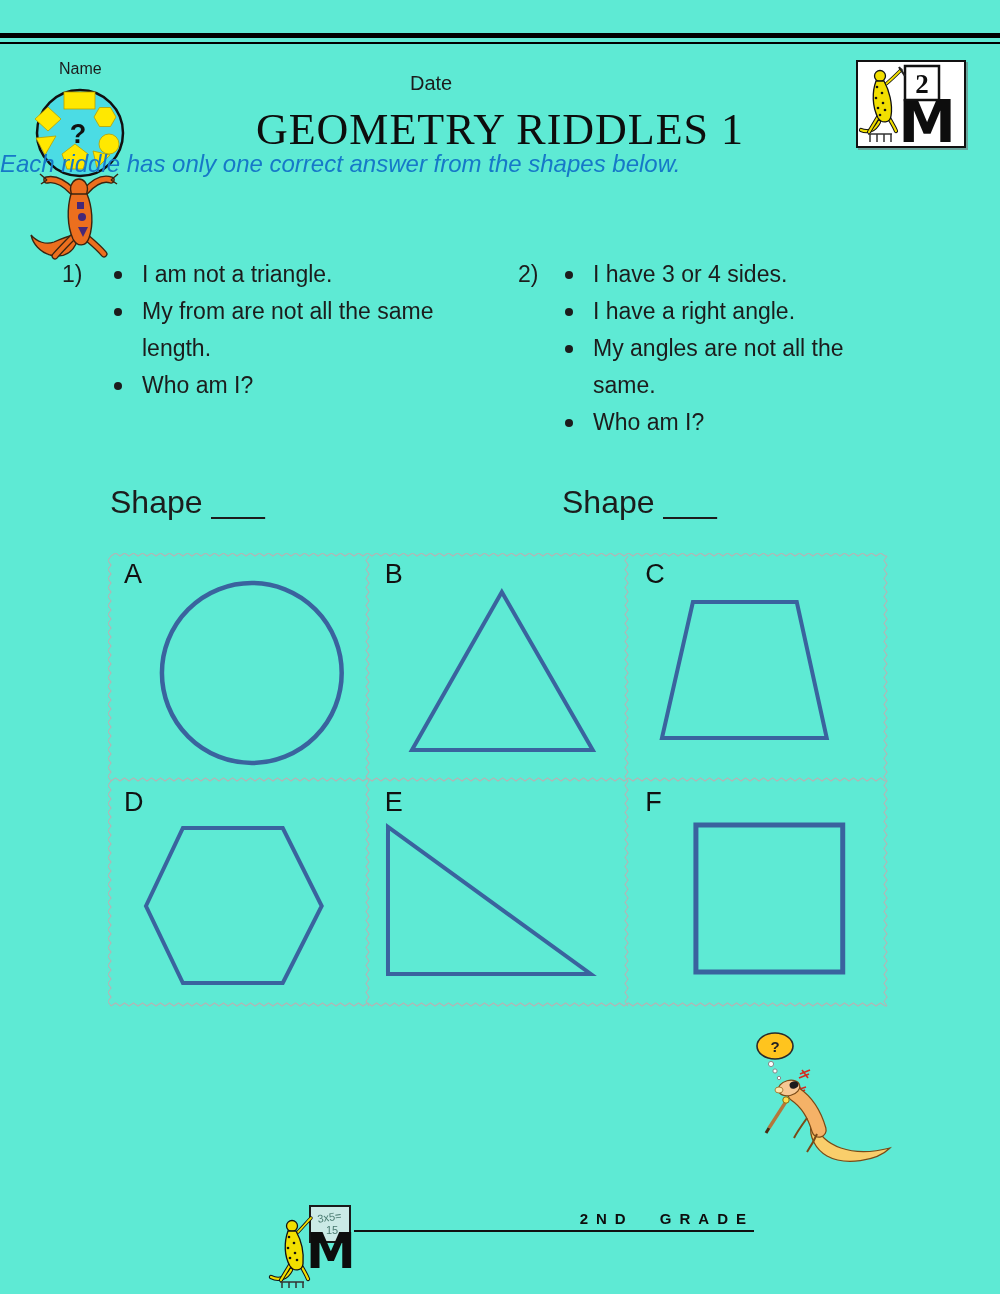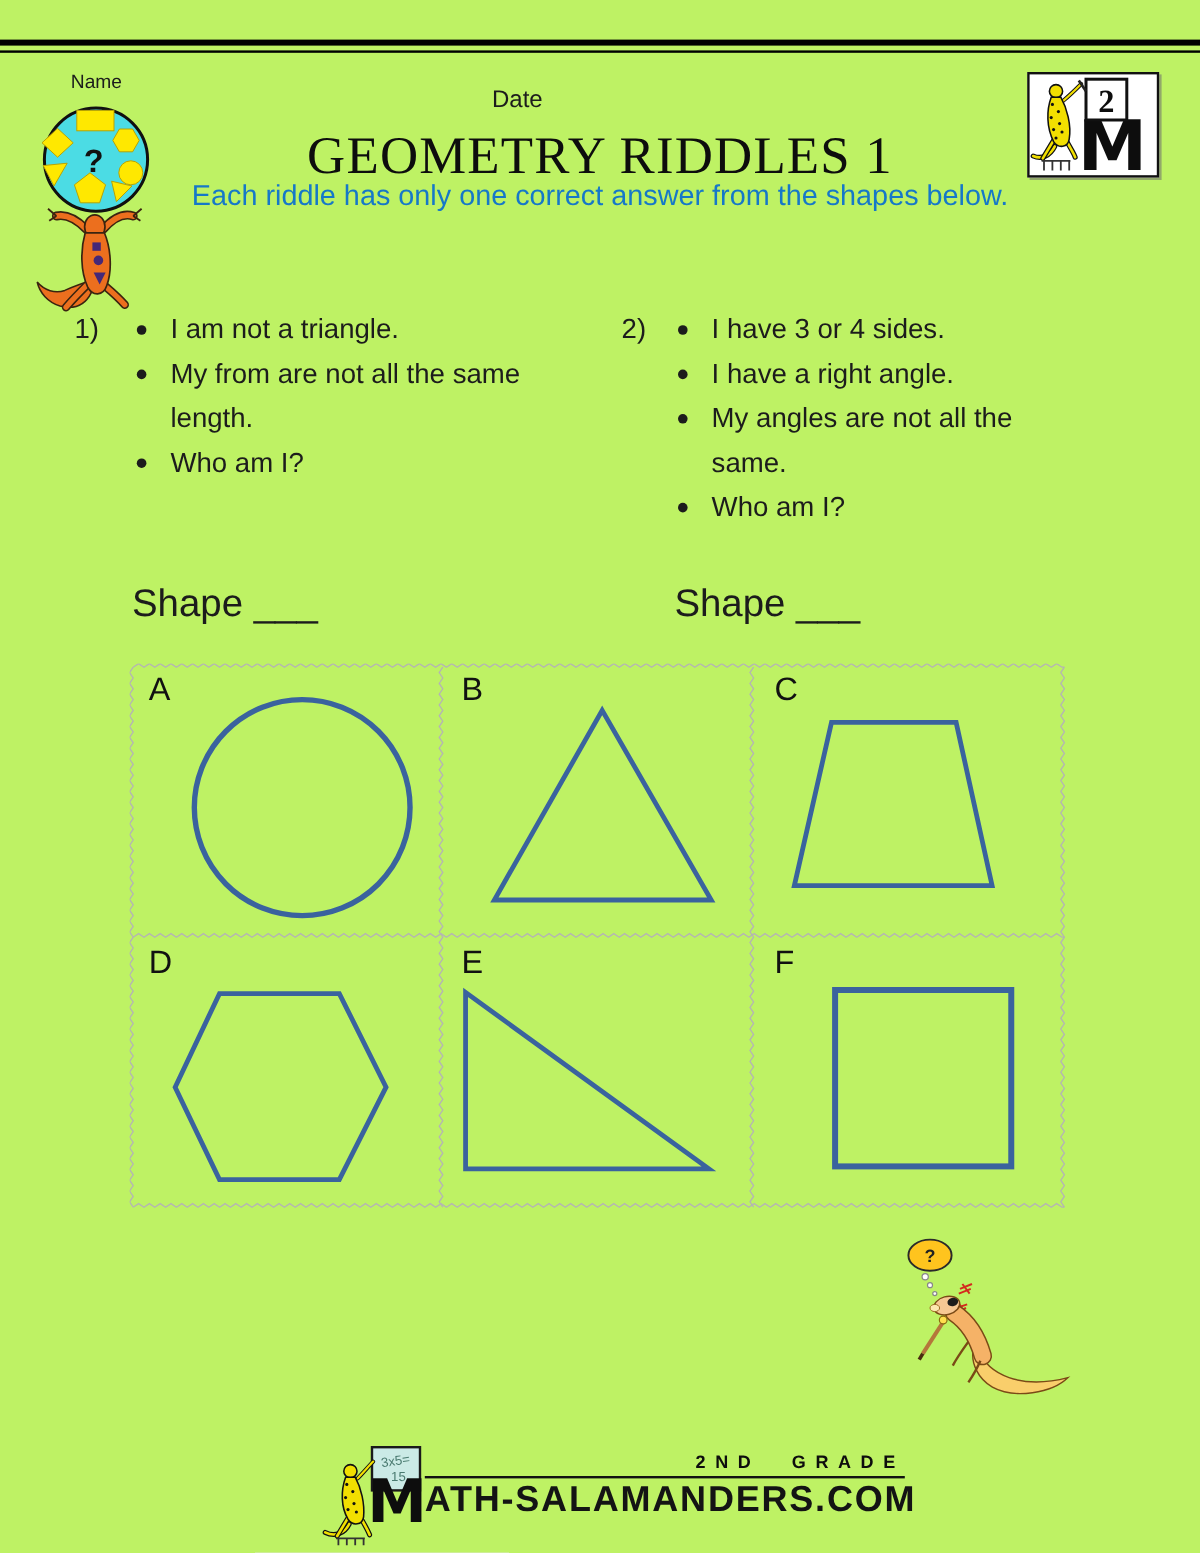--- a/index.html
+++ b/index.html
@@ -1,37 +1,37 @@
 <!DOCTYPE html>
 <html><head>
 <meta charset="utf-8">
 <style>
   html,body{margin:0;padding:0;background:#e8e8e8;}
   .page{
     position:relative;width:1000px;height:1294px;margin:0 auto;
-    background:#bef264;overflow:hidden;
+    background:#5eead4;overflow:hidden;
     font-family:"Liberation Sans",sans-serif;color:#1c1c1c;
   }
   .topline{position:absolute;top:33px;left:0;right:0;height:5px;background:#000;}
   .topline-thin{position:absolute;top:42px;left:0;right:0;height:2px;background:#000;}
   .name-label{position:absolute;left:59px;top:60px;font-size:16px;}
   .date-label{position:absolute;left:410px;top:72px;font-size:20px;}
   .logo-left{position:absolute;left:20px;top:86px;width:105px;height:175px;}
   .grade-badge{
     position:absolute;left:856px;top:60px;width:110px;height:88px;background:#fff;
     border:2px solid #111;box-shadow:2px 2px 0 rgba(110,110,110,.55);box-sizing:border-box;
   }
   .grade-badge svg{width:100%;height:100%;}
   .title{
     position:absolute;left:0;right:0;top:104px;margin:0;text-align:center;
     font-family:"Liberation Serif",serif;font-weight:normal;font-size:44px;letter-spacing:1px;color:#0d0d0d;
   }
   .subtitle{
-    position:absolute;left:0;right:0;top:150px;text-align:center;
-    font-size:24px;color:#1678C8;
+    position:absolute;left:0;right:0;top:150px;
+    font-style:italic;font-size:24px;color:#1678C8;
   }
   .riddle{position:absolute;display:flex;font-size:23px;line-height:37px;}
   .riddle.r1{left:62px;top:256px;}
   .riddle.r2{left:518px;top:256px;}
   .rnum{flex:0 0 auto;}
   .riddle.r1 .rnum{width:50px;}
   .riddle.r2 .rnum{width:45px;}
   .clues{list-style:none;margin:0;padding:0;}
   .riddle.r1 .clues{width:352px;}
   .riddle.r2 .clues{width:322px;}
@@ -291,17 +291,16 @@
             <line x1="23" y1="78" x2="23" y2="84"></line>
           <line x1="30" y1="78" x2="30" y2="84"></line>
             <line x1="37" y1="78" x2="37" y2="84"></line>
         </g>
       </g>
     </svg>
     <span class="big-m">M</span>
     <div class="f-col">
       <div class="grade-text">2ND GRADE</div>
       <hr class="f-line">
-      <div class="site-text">ATH-SALAMANDERS.COM</div>
     </div>
   </div>
 
 </div>
 
 </body></html>

